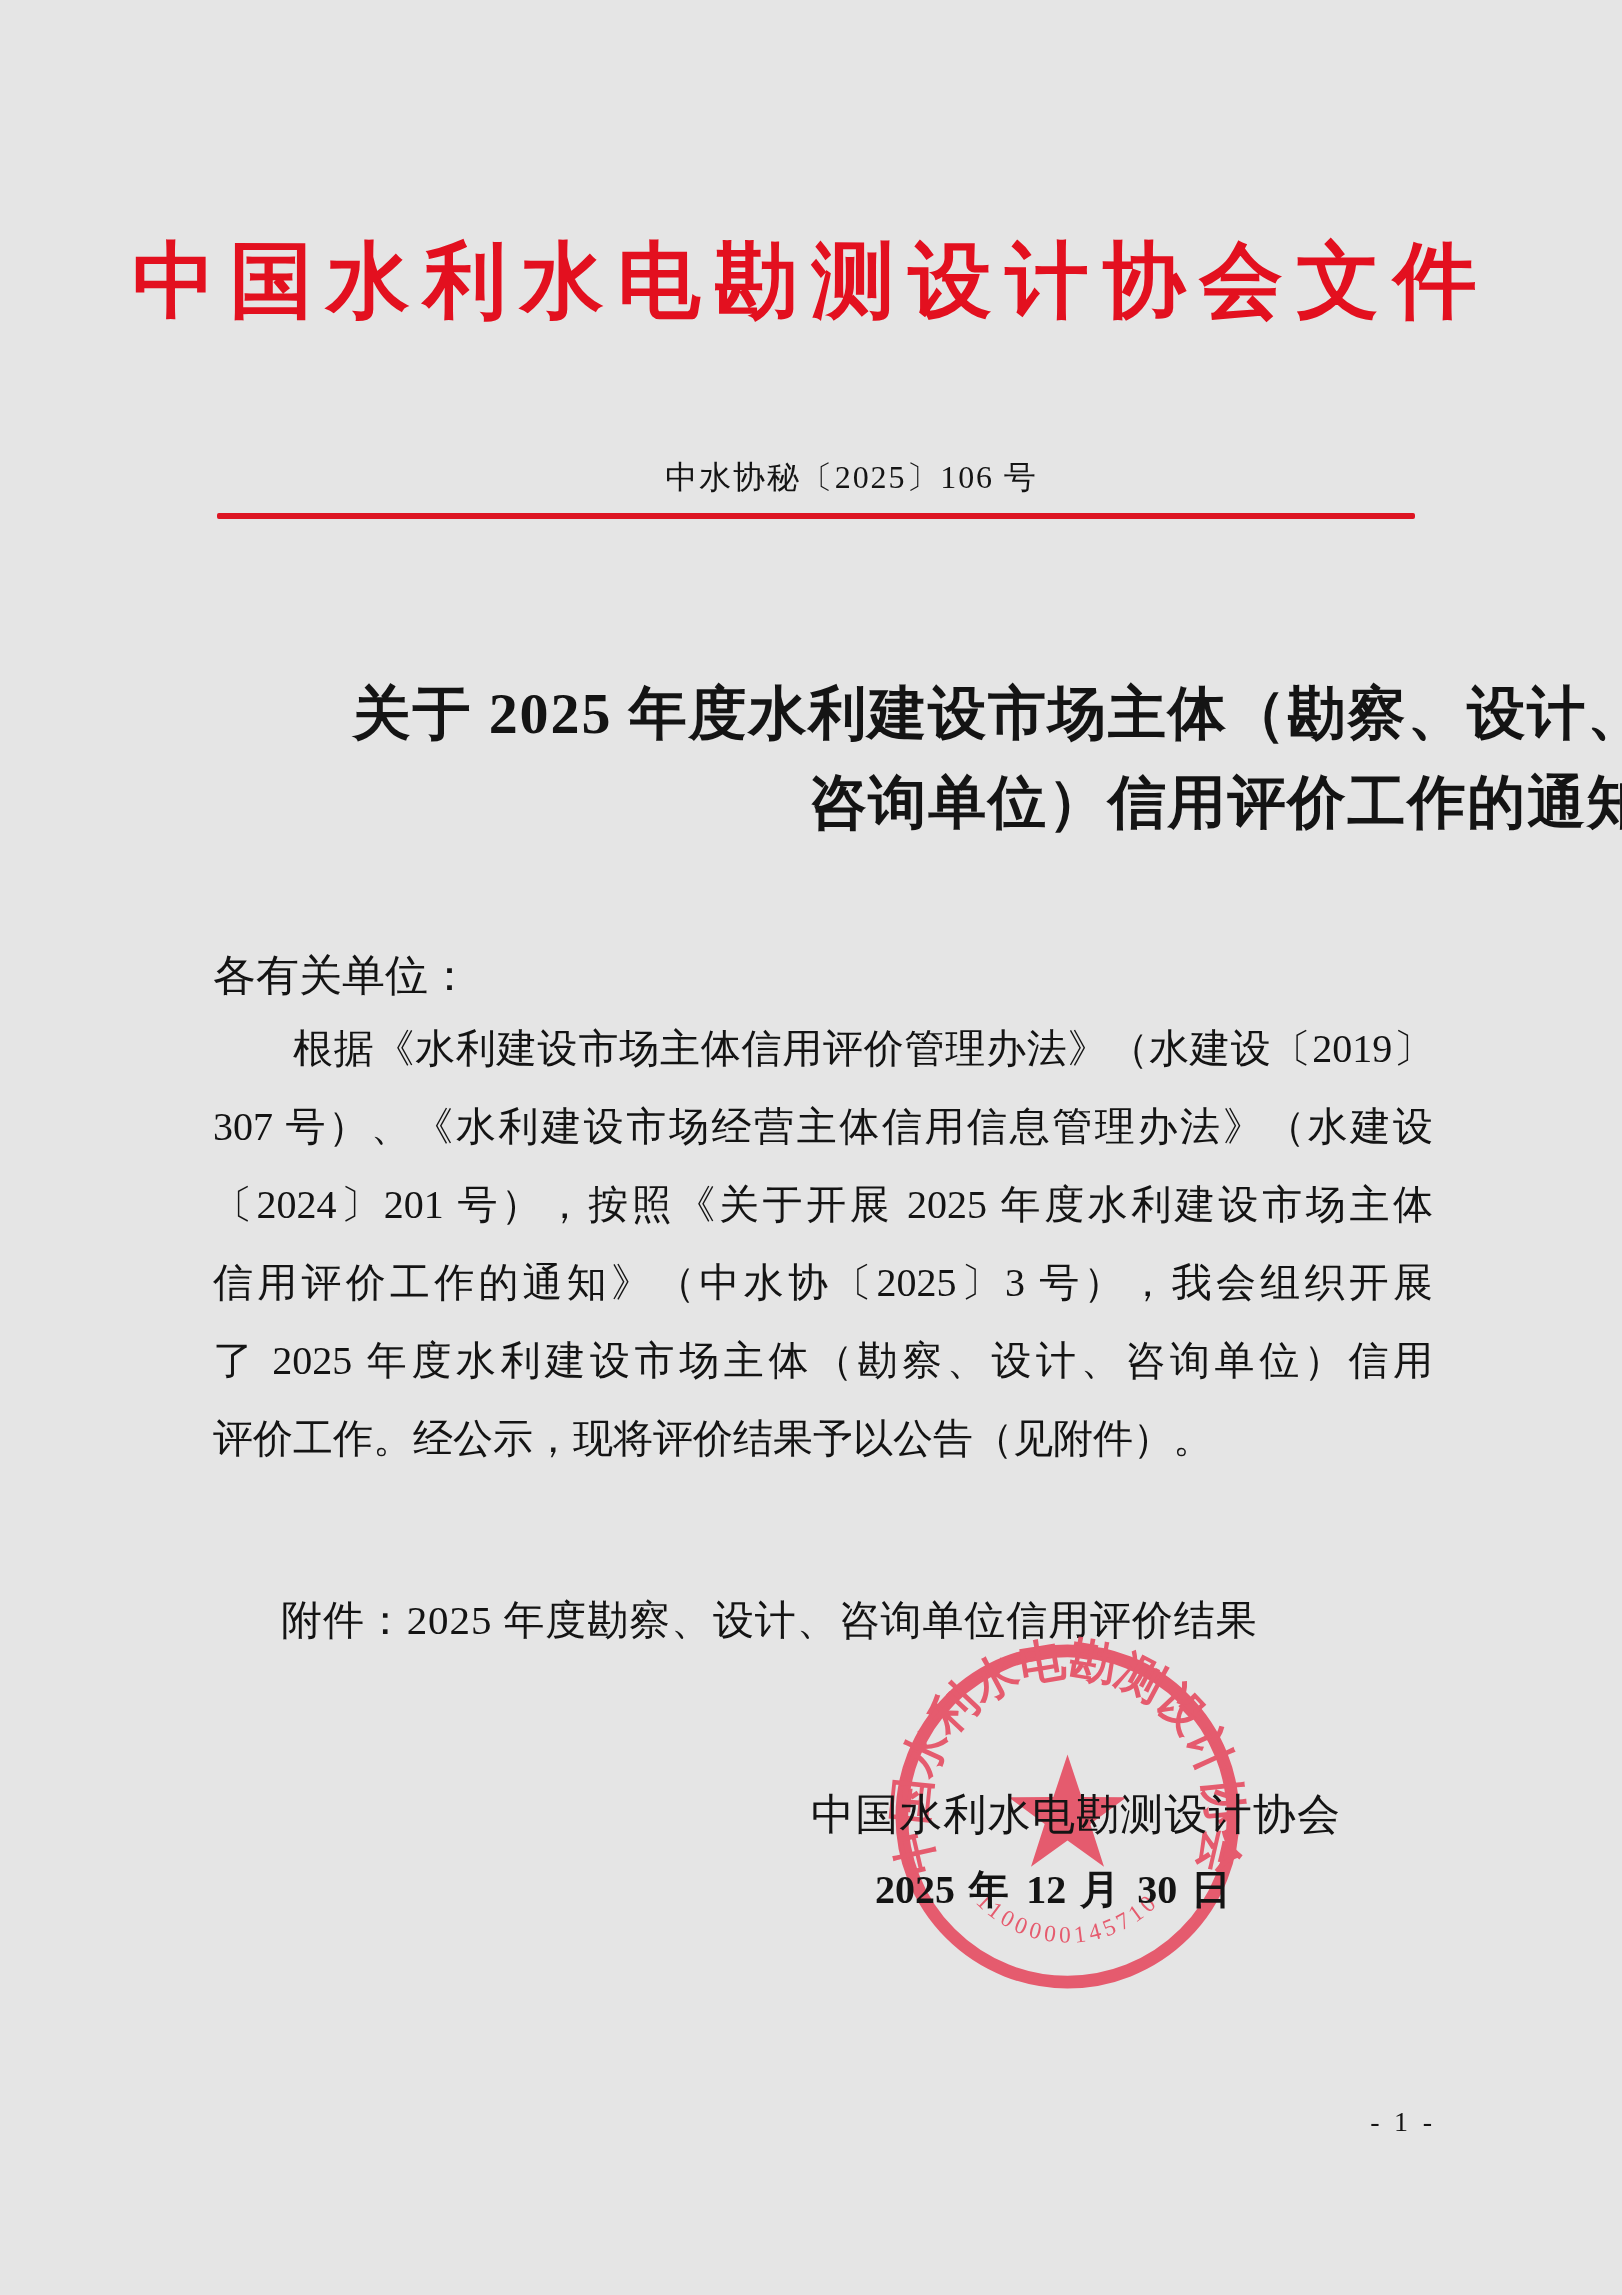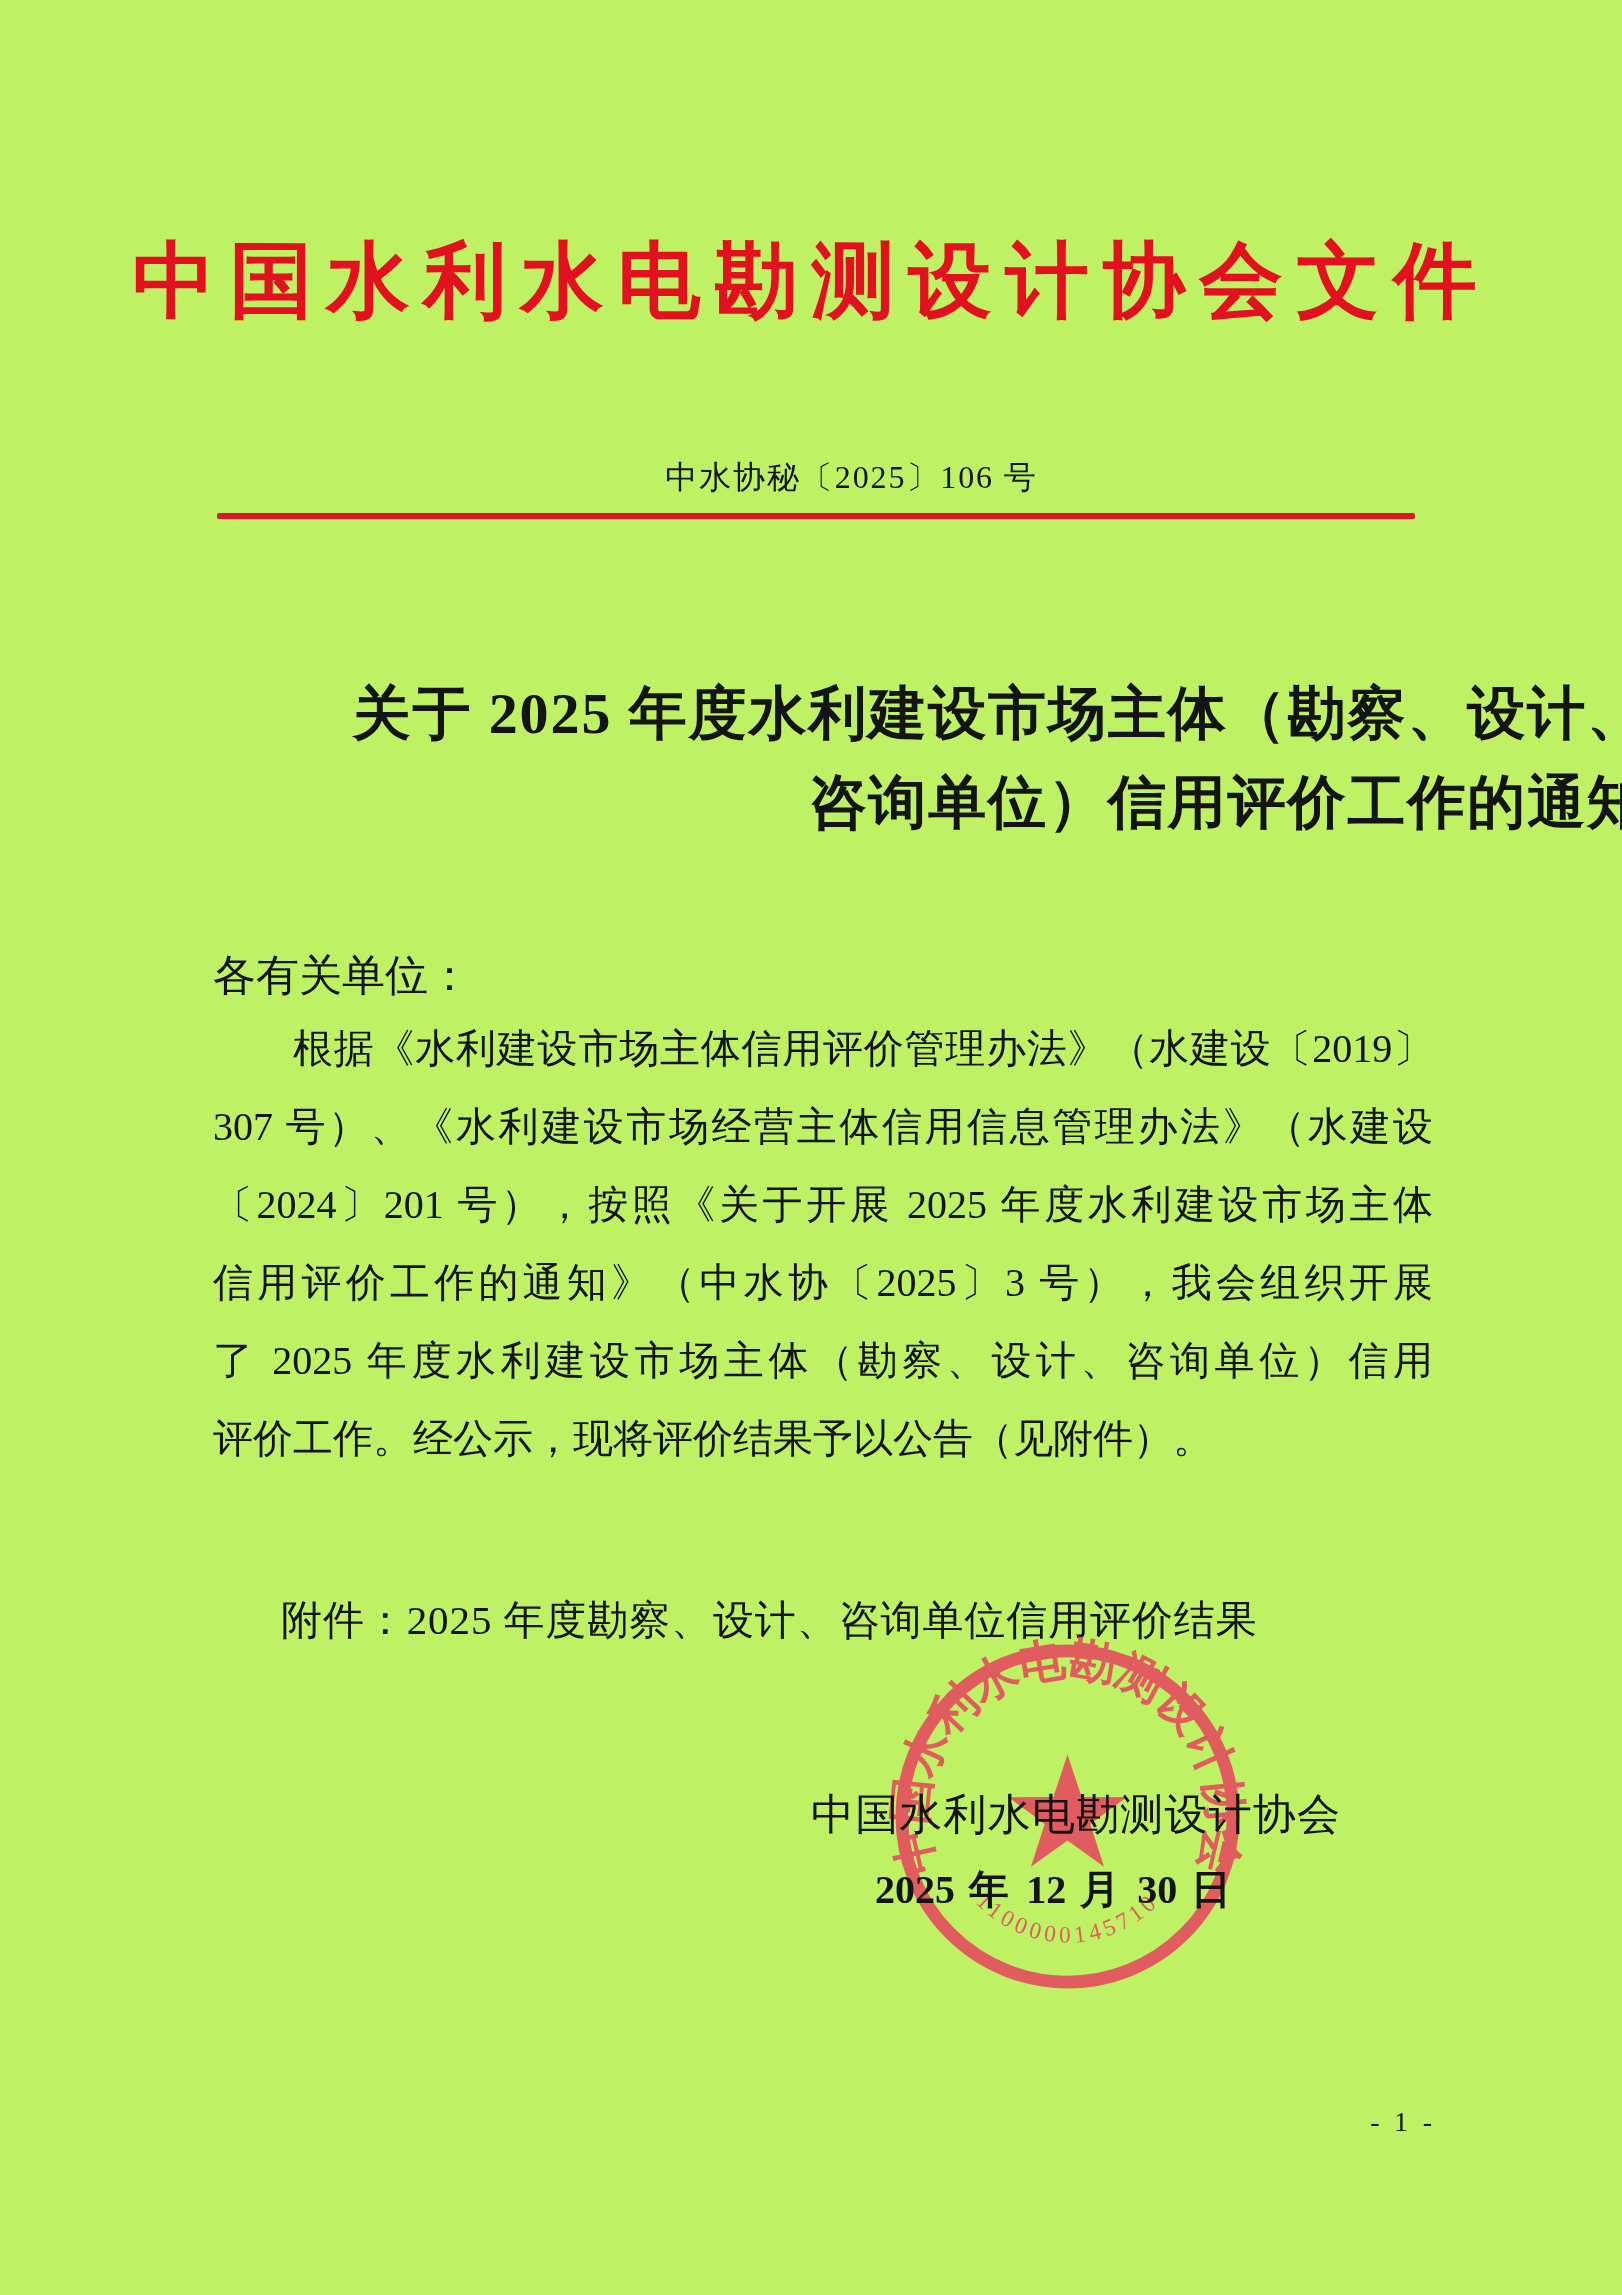--- a/index.html
+++ b/index.html
@@ -6,21 +6,21 @@
     --header-red:#e3101f;
     --rule-red:#dd1523;
     --seal-red:#e6485e;
     --text-black:#141414;
   }
   html,body{margin:0;padding:0;background:#ffffff;}
   .page{
     position:relative;
     width:1623px;
     height:2295px;
-    background:#bef264;
+    background:#e5e5e5;
     overflow:hidden;
     font-family:"Liberation Serif","DejaVu Serif",serif;
     color:var(--text-black);
   }
   .header-title{
     position:absolute; top:240px; left:0; width:100%;
     text-align:center;
     font-size:83px; font-weight:700; line-height:1;
     letter-spacing:14px;
     color:var(--header-red);

